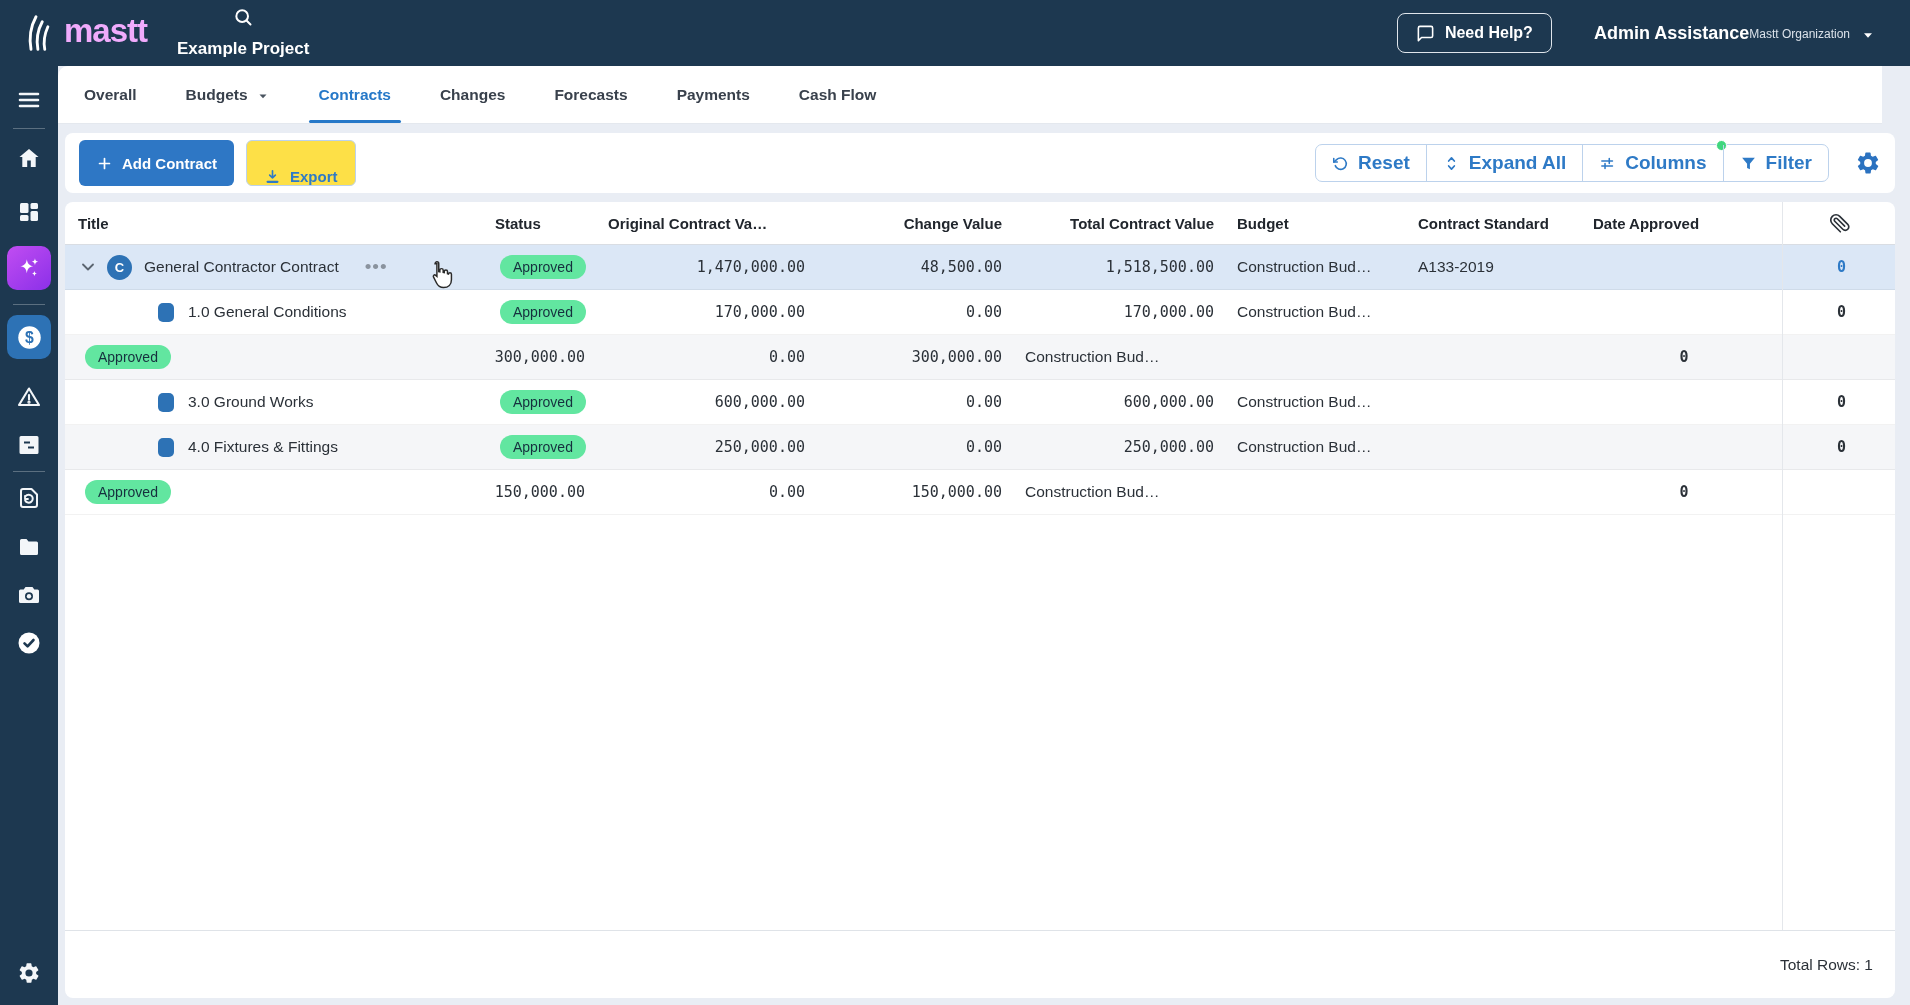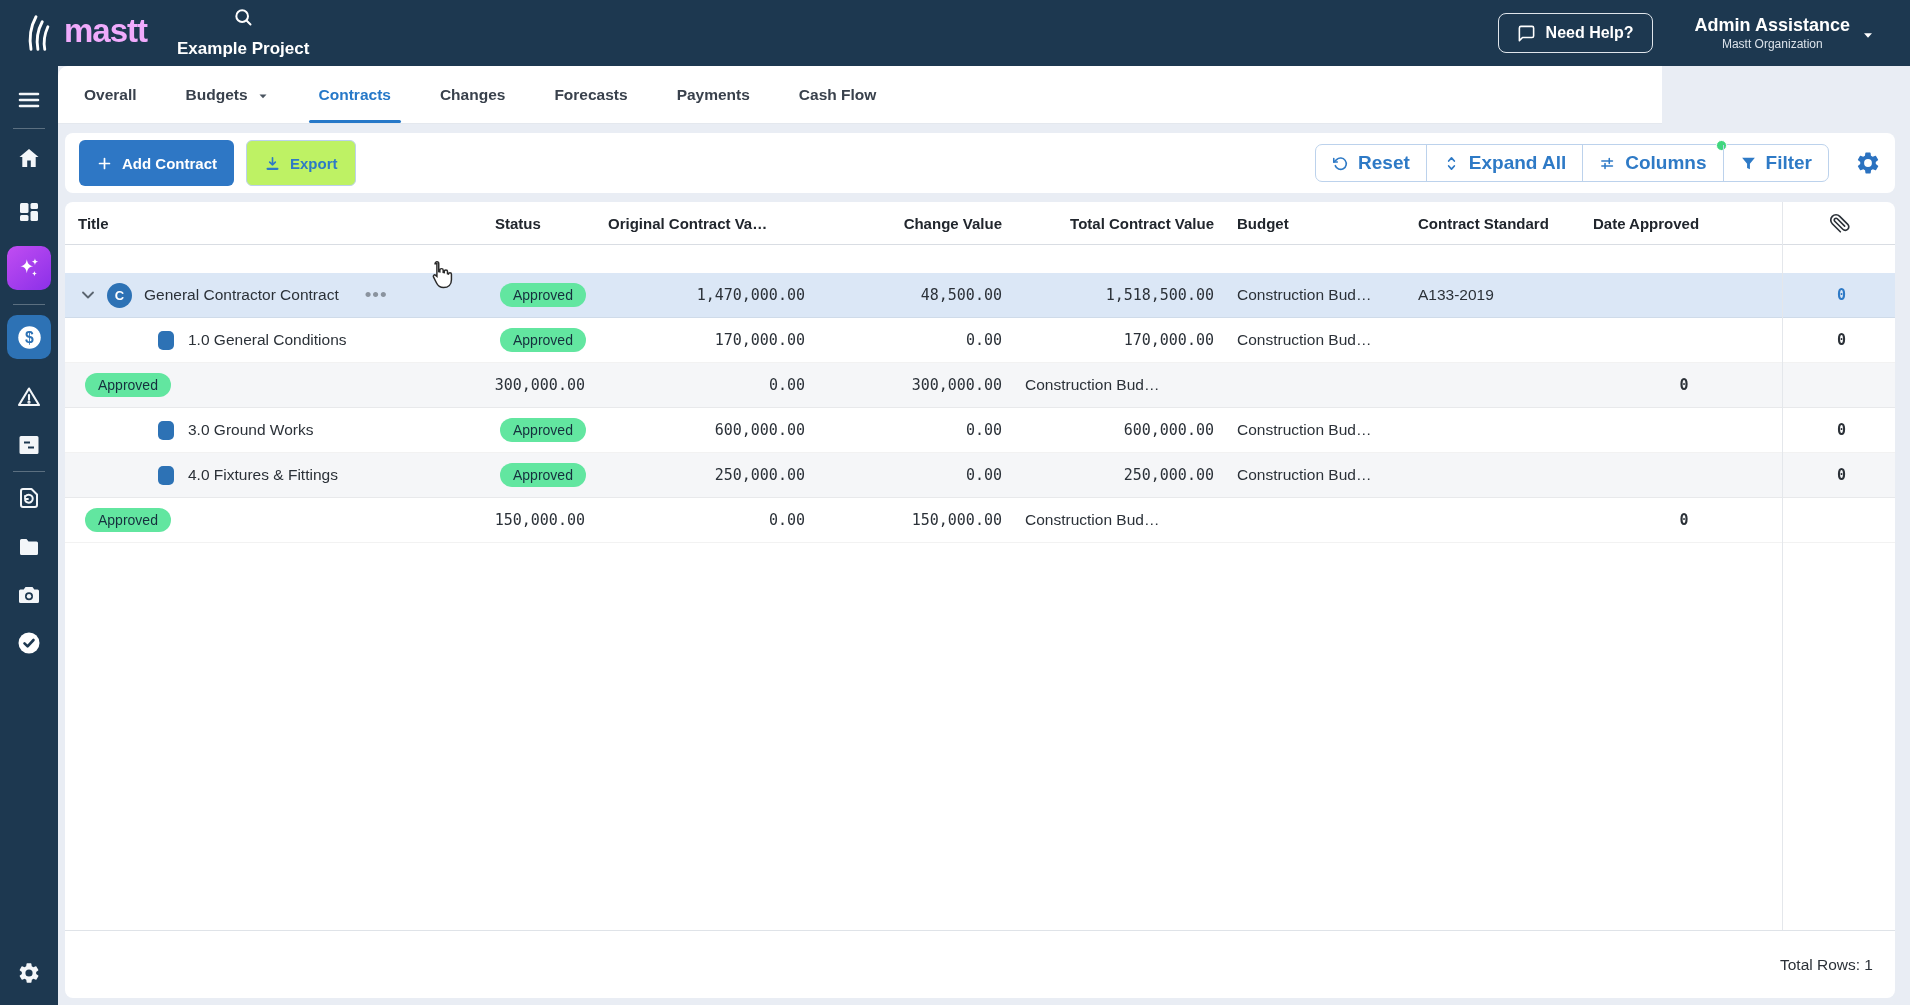--- a/index.html
+++ b/index.html
@@ -21,21 +21,21 @@
   .proj-search svg { width:20px; height:20px; }
   .proj-name { color:#fff; font-size:17px; font-weight:bold; }
   .topbar-spacer { flex:1; }
   .help-btn {
     display:flex; align-items:center; gap:10px; height:40px; padding:0 18px;
     border:1.5px solid #dfe5eb; border-radius:8px; color:#fff;
     font-size:16px; font-weight:bold; background:transparent; cursor:pointer;
   }
   .help-btn svg { width:19px; height:19px; }
   .user-block { display:flex; align-items:center; gap:10px; margin:0 34px 0 42px; }
-  .user-txt { display:flex; flex-direction:column; align-items:center; }
+  .user-txt { display:flex; flex-direction:row; align-items:center; }
   .user-name { color:#fff; font-size:18px; font-weight:bold; line-height:20px; }
   .user-org  { color:#dbe2ea; font-size:12px; margin-top:2px; }
   .user-caret { width:16px; height:16px; margin-top:4px; }
 
   
   .sidebar {
     position:absolute; top:66px; left:0; width:58px; height:939px;
     background:#1d3850; display:flex; flex-direction:column; align-items:center; z-index:4;
   }
   .sb-icon { width:24px; height:24px; color:#f3f6f9; flex:none; cursor:pointer; }
@@ -44,51 +44,51 @@
   .sb-tile {
     width:44px; height:44px; border-radius:10px; display:flex;
     align-items:center; justify-content:center; flex:none; cursor:pointer;
   }
   .sb-tile-ai { background:linear-gradient(140deg,#c14df2,#8b30e8); }
   .sb-tile-active { background:#2d72b5; }
   .sb-grow { flex:1; }
 
   
   .tabbar {
-    position:absolute; top:66px; left:58px; width:1604px; height:58px;
+    position:absolute; top:66px; left:58px; width:1824px; height:58px;
     background:#fff; border-radius:10px 0 0 0; border-bottom:1px solid #e4e8ee;
     display:flex; align-items:stretch; padding-left:12px; z-index:3;
   }
   .tab {
     position:relative; display:flex; align-items:center; gap:8px;
     padding:0 14px; margin-right:21px; font-size:15.5px; font-weight:600;
     color:#39414c; cursor:pointer;
   }
   .tab .caret { width:14px; height:14px; color:#4a5560; margin-top:2px; }
   .tab.active { color:#2678c8; font-weight:bold; }
   .tab.active::after {
     content:""; position:absolute; left:4px; right:4px; bottom:0;
     height:3px; border-radius:2px; background:#2678c8;
   }
 
   
   .main { position:absolute; top:124px; left:65px; width:1830px; }
-  .panel { background:#fff; border-radius:8px;gap:28px; }
+  .panel { background:#fff; border-radius:8px; }
   .toolbar {
     margin-top:9px; height:60px; display:flex; align-items:center;
     padding:0 14px; gap:12px;
   }
   .btn {
     display:flex; align-items:center; gap:9px; height:46px; padding:0 17px;
     border-radius:6px; font-size:15px; font-weight:bold; cursor:pointer; border:none;
     font-family:"Liberation Sans", sans-serif;
   }
   .btn svg { width:17px; height:17px; }
   .btn-primary { background:#2e77c5; color:#fff; }
-  .btn-outline { background:#bef264; color:#2e7ac6; border:1px solid #bcd2ec; }
+  .btn-outline { background:#fde047; color:#2e7ac6; border:1px solid #bcd2ec;align-items:flex-end; }
   .toolbar-spacer { flex:1; }
   .btn-group {
     display:flex; height:38px; border:1px solid #bcd2ec; border-radius:7px;
     overflow:visible; background:#fff;
   }
   .seg {
     position:relative; display:flex; align-items:center; gap:9px; padding:0 16px;
     color:#2e7ac6; font-size:19px; font-weight:bold; cursor:pointer;
   }
   .seg + .seg { border-left:1px solid #bcd2ec; }

